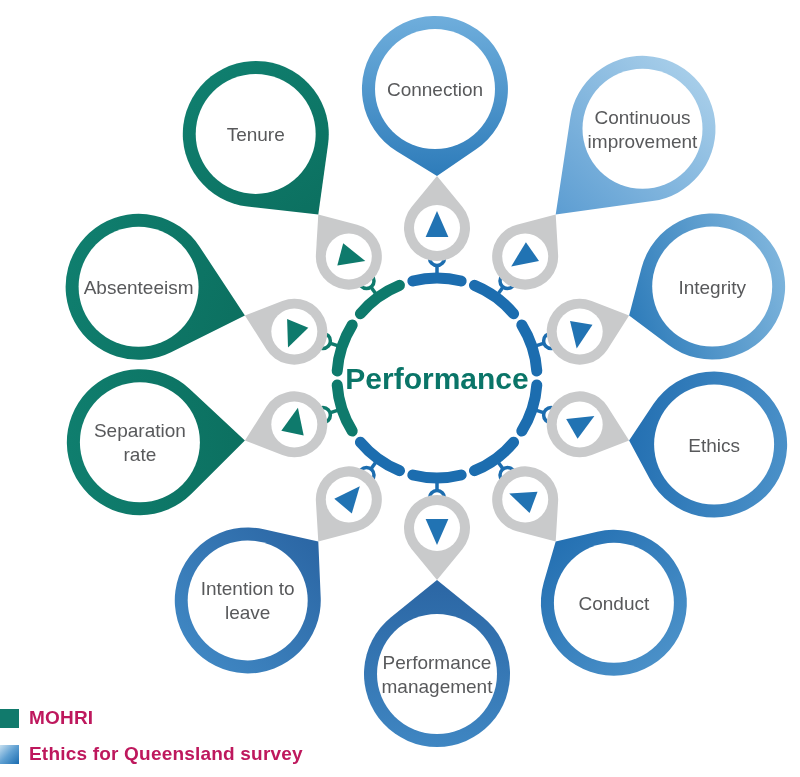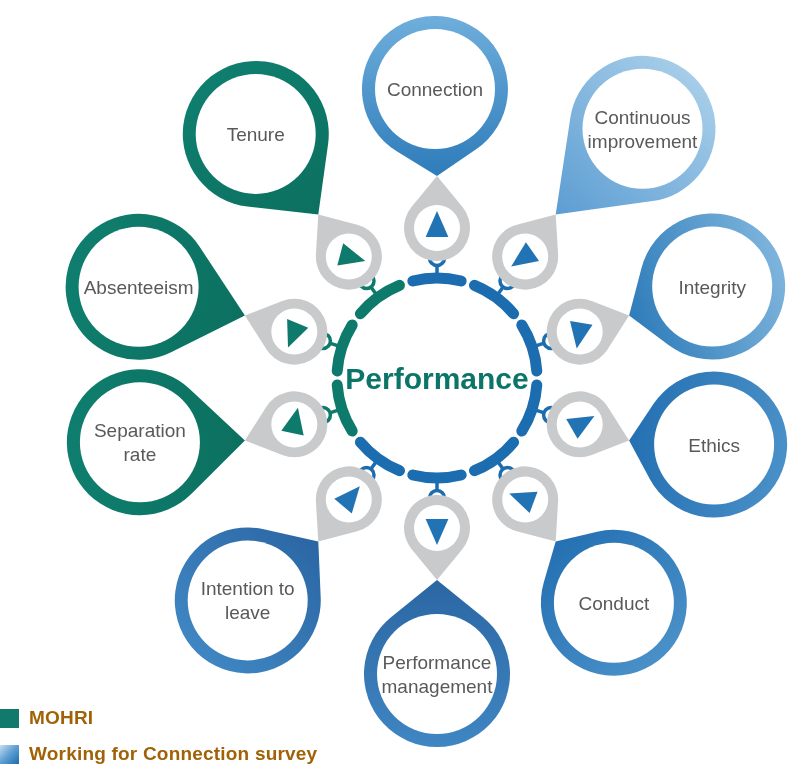--- a/index.html
+++ b/index.html
@@ -9,21 +9,21 @@
   }
   #diagram{position:absolute;left:0;top:0;}
   #diagram text{font-family:"Liberation Sans","DejaVu Sans",sans-serif;}
   .balloon-label{font-size:19px;}
   .center-label{font-size:30px;font-weight:600;}
   .legend{position:absolute;left:0;top:708px;display:flex;flex-direction:column;gap:16px;}
   .legend-row{display:flex;align-items:center;height:20px;}
   .swatch{width:19px;height:19px;display:inline-block;flex:0 0 19px;}
   .swatch-teal{background:#117A6C;}
   .swatch-blue{background:linear-gradient(135deg,#C6DFF0 0%,#5FA0D2 48%,#1A6CB0 100%);}
-  .legend-label{margin-left:10px;font-size:19px;font-weight:600;color:#a16207;letter-spacing:0.2px;}
+  .legend-label{margin-left:10px;font-size:19px;font-weight:600;color:#be185d;letter-spacing:0.2px;}
 </style>
 </head>
 <body>
 
 <svg id="diagram" width="800" height="777" viewBox="0 0 800 777">
   <defs id="diagram-defs">
       <linearGradient id="grad-connection" gradientUnits="userSpaceOnUse" x1="434.5" y1="16.0" x2="437.0" y2="176.0">
         <stop offset="0%" stop-color="#6FAEDC"></stop>
         <stop offset="100%" stop-color="#2E7CBA"></stop>
       </linearGradient>
@@ -179,15 +179,15 @@
   <text id="center-label" class="center-label" x="437" y="389" text-anchor="middle" fill="#0A7568">Performance</text>
 </svg>
 
 <div class="legend">
   <div class="legend-row">
     <span class="swatch swatch-teal"></span>
     <span class="legend-label">MOHRI</span>
   </div>
   <div class="legend-row">
     <span class="swatch swatch-blue"></span>
-    <span class="legend-label">Working for Connection survey</span>
+    <span class="legend-label">Ethics for Queensland survey</span>
   </div>
 </div>
 
 </body></html>

